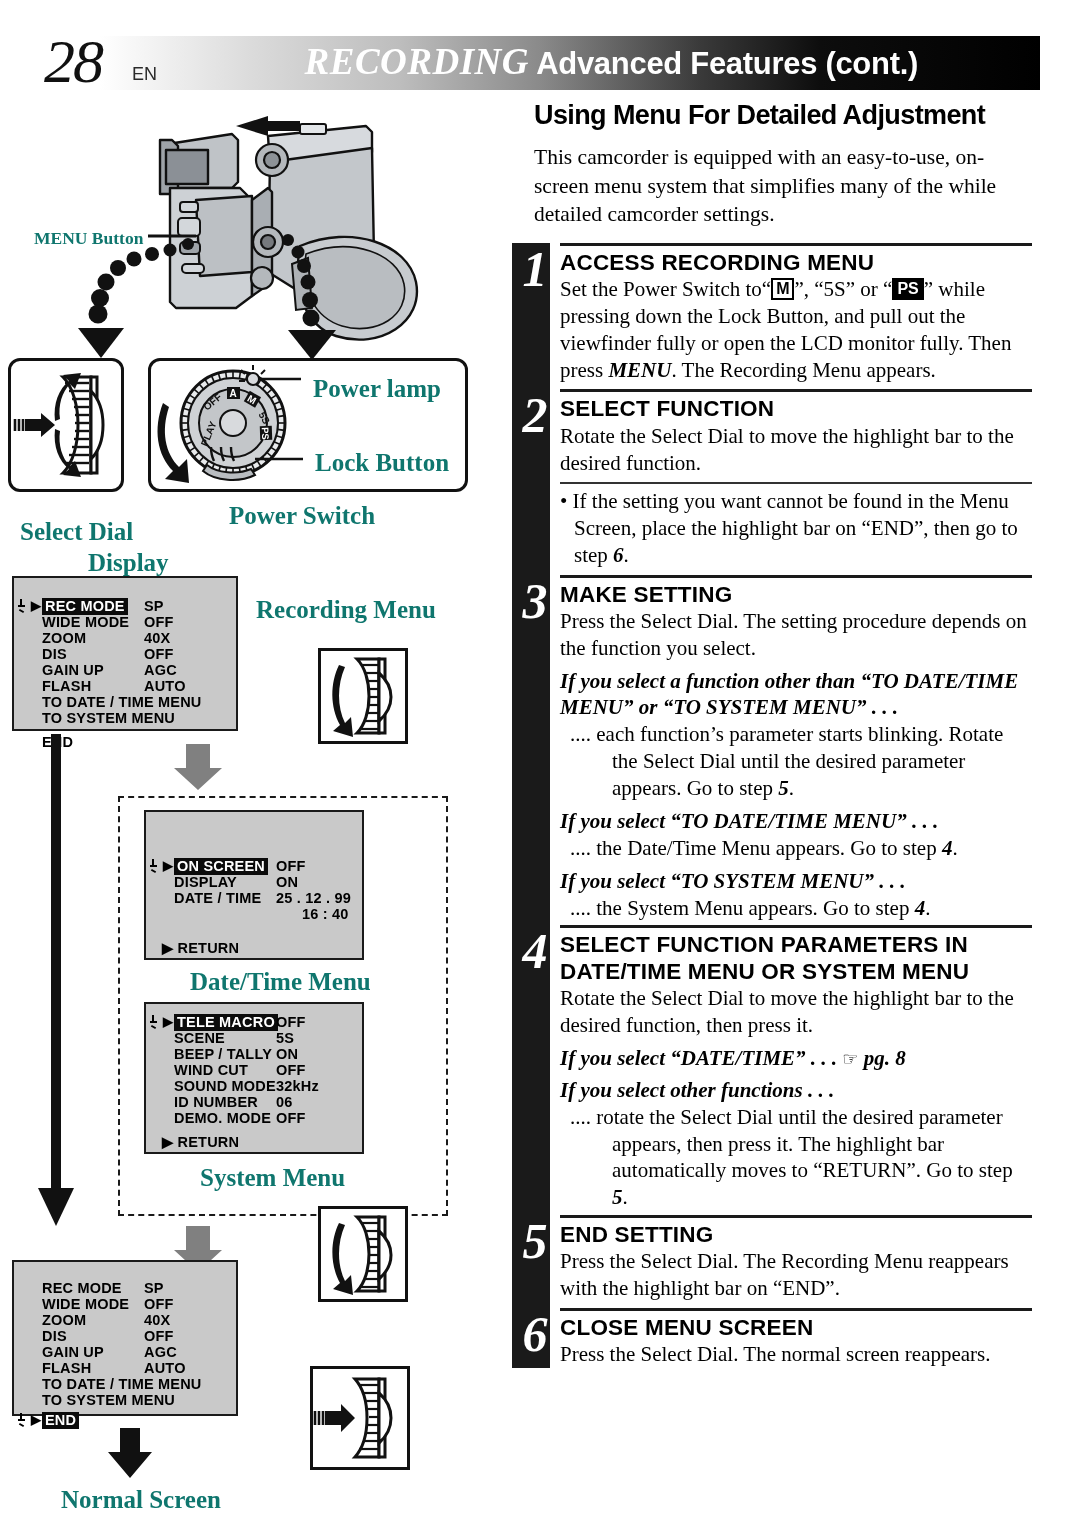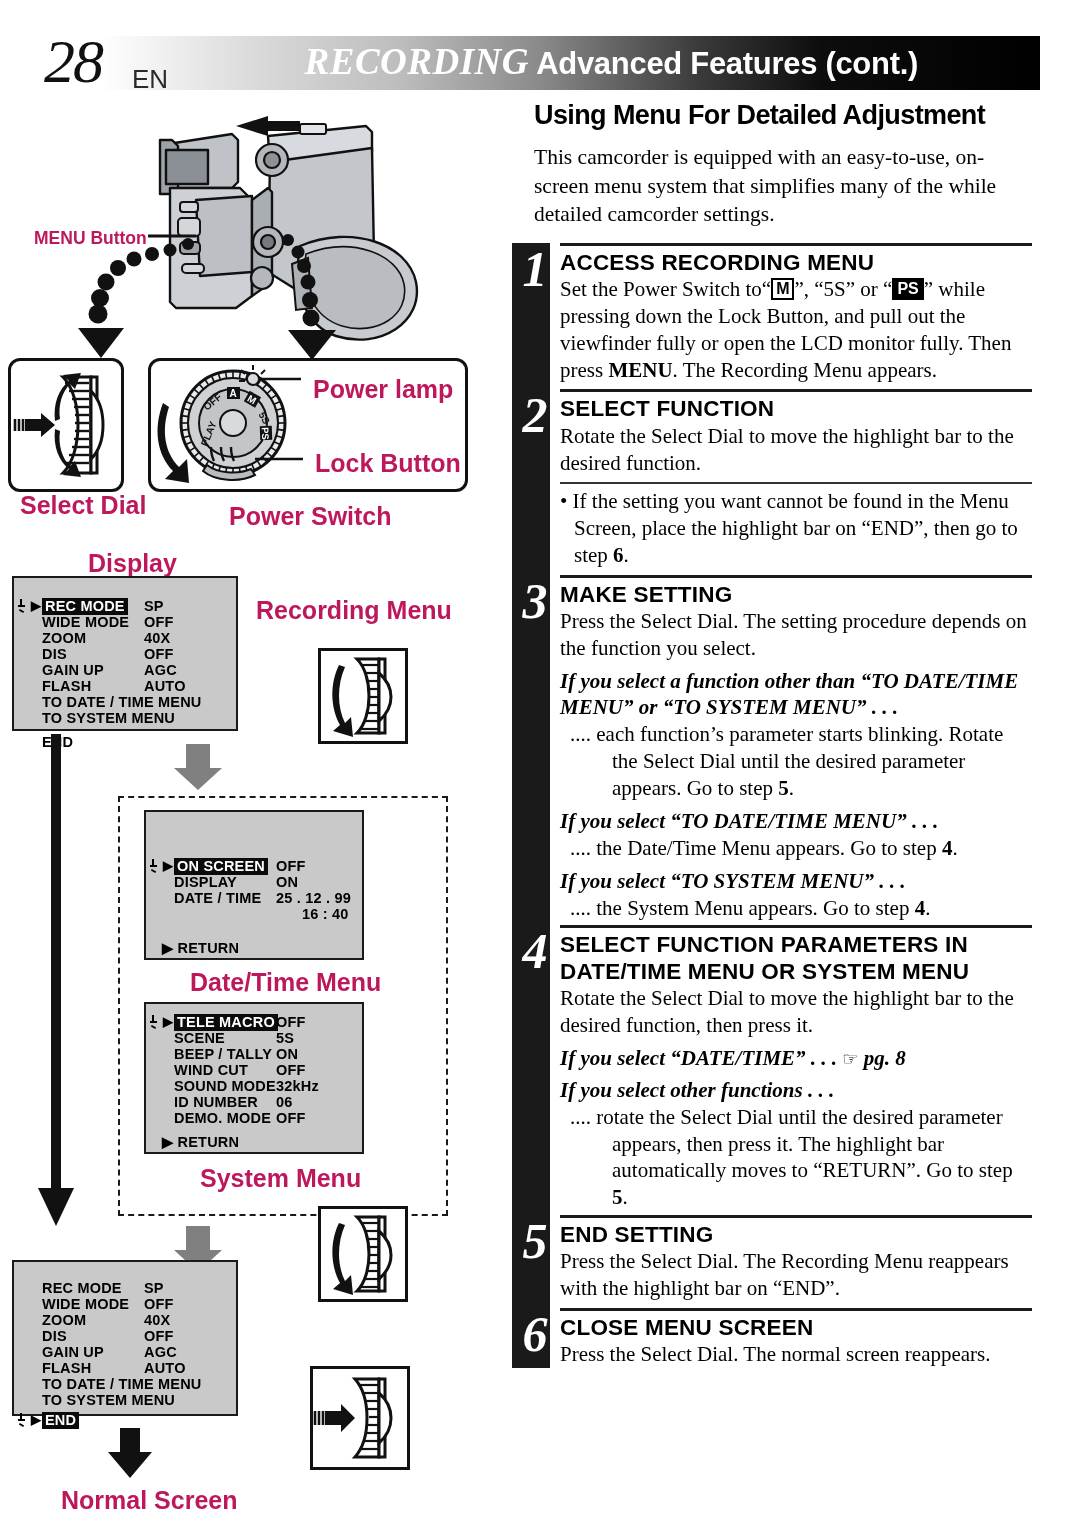--- a/index.html
+++ b/index.html
@@ -21,21 +21,21 @@
   }
   #page-num {
     position:absolute; left:44px; top:-6px;
     font-family:"Liberation Serif", serif;
     font-size:62px; font-weight:400; font-style:italic;
     letter-spacing:-2px; color:#111; line-height:1;
   }
   #page-lang {
     position:absolute; left:132px; top:28px;
     font-family:"Liberation Sans", sans-serif;
-    font-size:26px; color:#2a2a2a; letter-spacing:0px;
+    font-size:18px; color:#2a2a2a; letter-spacing:0px;
   }
   #header-title {
     position:absolute; right:46px; top:4px;
     color:#fff; white-space:nowrap;
     font-family:"Liberation Sans", sans-serif;
     font-size:33px; font-weight:bold;
   }
   #header-title .rec {
     font-family:"Liberation Serif", serif;
     font-style:italic; font-weight:bold; font-size:37px;
@@ -89,39 +89,39 @@
   .cond {
     font-family:"Liberation Serif", serif;
     font-weight:bold; font-style:italic; font-size:21px;
     line-height:1.24; margin:6px 0 1px 0;
   }
   .cond-body {
     font-family:"Liberation Serif", serif;
     font-size:21px; line-height:1.28; margin:0 0 4px 10px;
     padding-left:42px; text-indent:-42px;
   }
-  .bld { font-weight:bold; }
+  .bld { font-weight:bold;font-style:italic; }
   .icon-box-inline {
     display:inline-block; background:#000; color:#fff;
     font-family:"Liberation Sans", sans-serif;
     font-weight:bold; font-size:16px; line-height:18px;
     padding:0 3px; vertical-align:2px; border:2px solid #000;
   }
   .icon-box-inline.outlined {
     background:#fff; color:#000; border:2px solid #000;
   }
   .hand { font-family:"DejaVu Sans", sans-serif; font-size:18px; }
 
   
   #left-col { position:absolute; left:0; top:96px; width:512px; height:1420px; }
 
   .lbl {
     position:absolute;
-    font-family:Liberation Sans, sans-serif;
-    font-weight:bold; font-size:17.5px; color:#be185d;
+    font-family:Liberation Serif, serif;
+    font-weight:bold; font-size:17.5px; color:#0f766e;
     white-space:nowrap;
   }
   .lbl.big { font-size:25px; }
 
   
   .osd {
     position:absolute; background:#c9c9c9;
     border:2px solid #1a1a1a;
     font-family:"Liberation Sans", sans-serif;
     font-weight:bold; font-size:14.5px; color:#000;
@@ -327,21 +327,21 @@
       <path d="M44 68 C42 86 48 100 58 108 L52 114 L70 116 L64 100 L59 105 C51 97 47 84 49 70 Z" fill="#111"></path>
 
       <path d="M14 58 L30 58 L30 52 L44 64 L30 76 L30 70 L14 70 Z" fill="#111"></path>
       <g stroke="#111" stroke-width="2.6">
         <line x1="4" y1="58" x2="4" y2="70"></line>
           <line x1="8" y1="58" x2="8" y2="70"></line>
           <line x1="12" y1="58" x2="12" y2="70"></line>
       </g>
     </svg>
   </div>
-  <div class="lbl big" style="left:20px; top:395px;text-align:right;">Select Dial</div>
+  <div class="lbl big" style="left:20px; top:422px;text-align:right;">Select Dial</div>
 
   <div class="rbox" style="left:148px; top:262px; width:320px; height:134px;">
     <svg width="314" height="128" viewBox="0 0 314 128">
       <circle cx="82" cy="62" r="52" fill="#e8eaec" stroke="#111" stroke-width="3"></circle>
       <circle cx="82" cy="62" r="45" fill="#cfd2d5" stroke="#111" stroke-width="2"></circle>
       <circle cx="82" cy="62" r="34" fill="#c3c6c9" stroke="#111" stroke-width="2"></circle>
       <circle cx="82" cy="62" r="13" fill="#d8dadd" stroke="#111" stroke-width="2"></circle>
 
       <g stroke="#111" stroke-width="1.6">
         <g id="tk">

